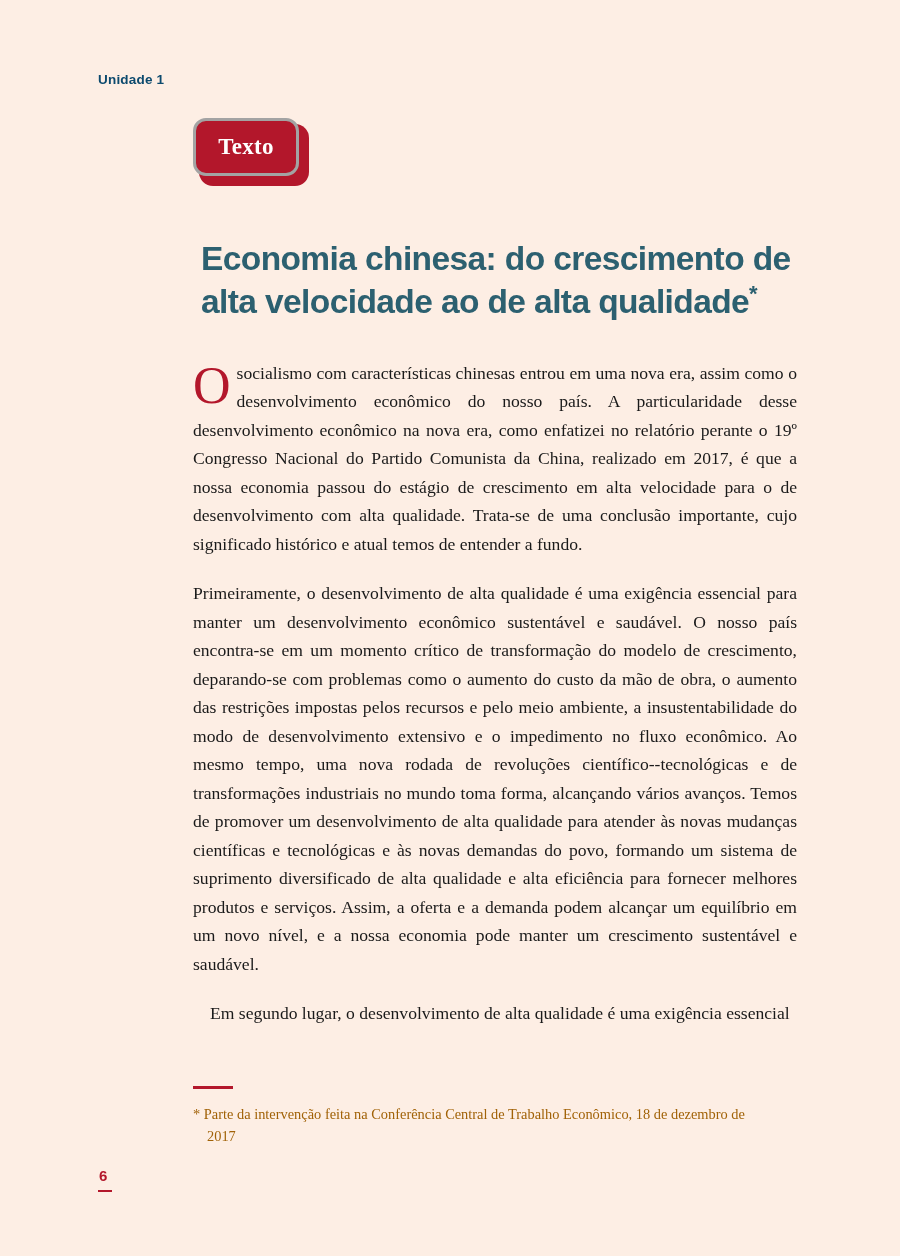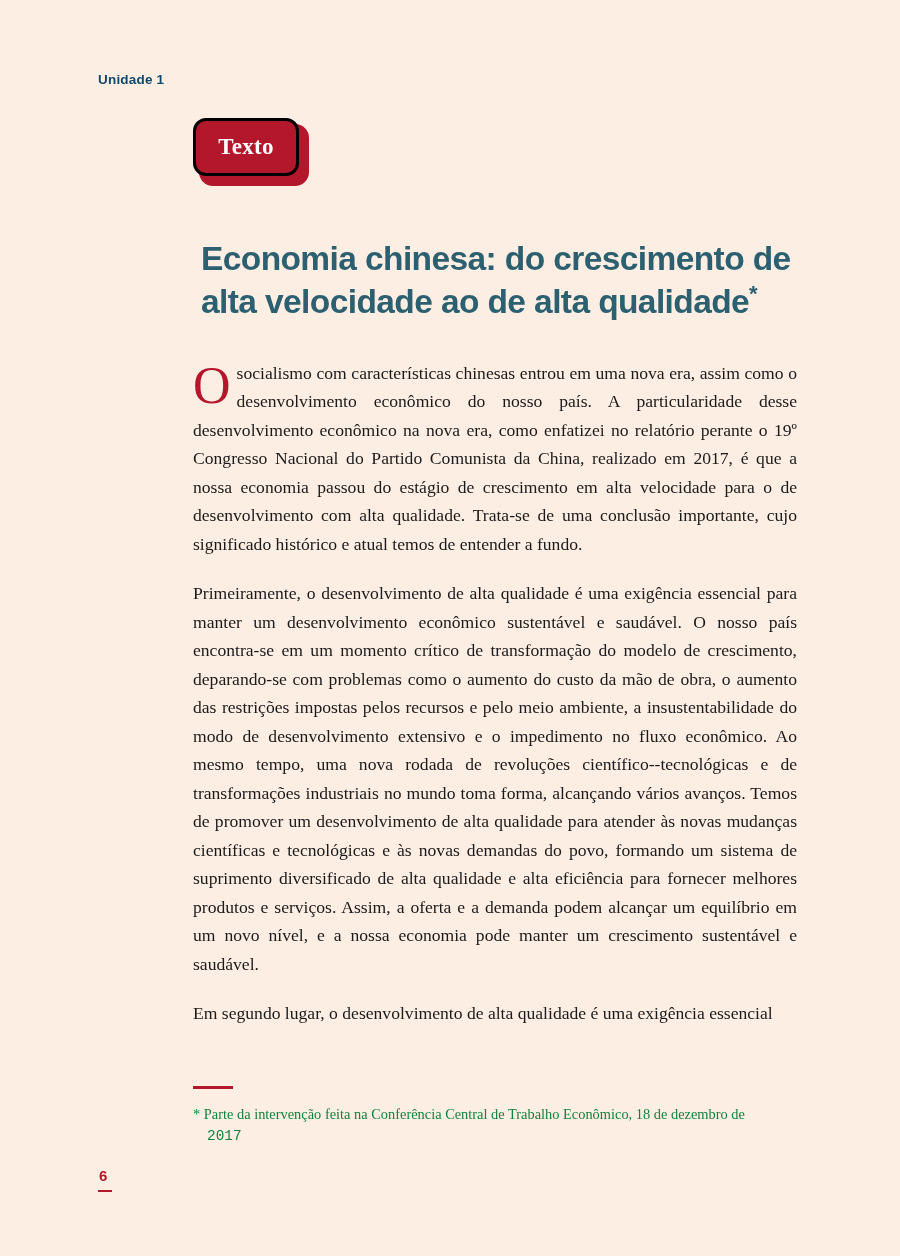--- a/index.html
+++ b/index.html
@@ -50,21 +50,21 @@
     background: #b3172b;
   }
   .badge {
     position: absolute;
     left: 0;
     top: 0;
     width: 106px;
     height: 58px;
     border-radius: 13px;
     background: #b3172b;
-    border: 3px solid #000000;
+    border: 3px solid #a3a3a3;
     box-sizing: border-box;
     display: flex;
     align-items: center;
     justify-content: center;
   }
   .badge span {
     font-family: "Liberation Serif", serif;
     font-weight: bold;
     font-size: 23px;
     color: #ffffff;
@@ -90,20 +90,21 @@
     font-size: 17.6px;
     line-height: 1.62;
     text-align: justify;
     color: #1a1a1a;
   }
   .body-text p {
     margin: 0 0 21px 0;
   }
   .body-text p:last-child {
     margin-bottom: 0;
+    margin-left: 17px;
   }
   .dropcap-para {
     position: relative;
     min-height: 52px;
   }
   .dropcap {
     float: left;
     font-family: "Liberation Serif", serif;
     font-size: 52px;
     line-height: 0.82;
@@ -119,26 +120,25 @@
   }
   .footnote-rule {
     width: 40px;
     height: 3px;
     background: #b3172b;
     margin-bottom: 14px;
   }
   .footnote {
     font-size: 14.4px;
     line-height: 1.55;
-    color: #15803d;
+    color: #a16207;
   }
   .footnote .fn-indent {
     display: block;
     padding-left: 14px;
-    font-family: Liberation Mono, monospace;
   }
   .folio {
     position: absolute;
     left: 99px;
     top: 1167px;
     font-family: "Liberation Sans", sans-serif;
     font-weight: bold;
     font-size: 15px;
     color: #b3172b;
   }

